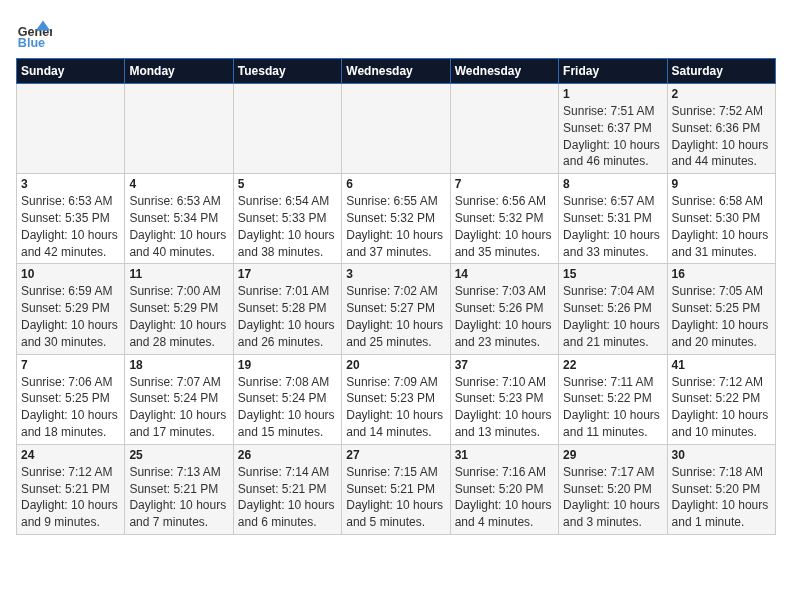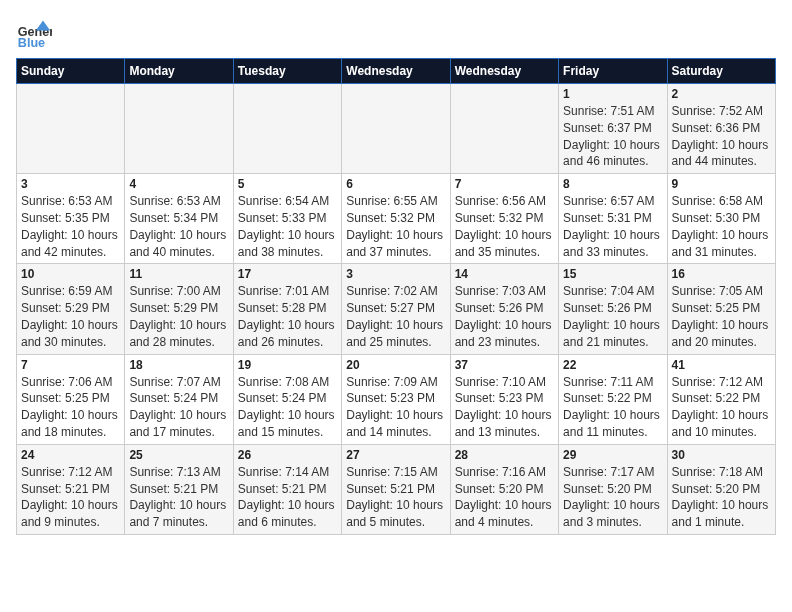--- a/index.html
+++ b/index.html
@@ -241,21 +241,21 @@
           </td>
           <td>
             <div class="day-number">26</div>
             <div class="day-info">Sunrise: 7:14 AM<br>Sunset: 5:21 PM<br>Daylight: 10 hours<br>and 6 minutes.</div>
           </td>
           <td>
             <div class="day-number">27</div>
             <div class="day-info">Sunrise: 7:15 AM<br>Sunset: 5:21 PM<br>Daylight: 10 hours<br>and 5 minutes.</div>
           </td>
           <td>
-            <div class="day-number">28</div>
+            <div class="day-number">31</div>
             <div class="day-info">Sunrise: 7:16 AM<br>Sunset: 5:20 PM<br>Daylight: 10 hours<br>and 4 minutes.</div>
           </td>
           <td>
             <div class="day-number">29</div>
             <div class="day-info">Sunrise: 7:17 AM<br>Sunset: 5:20 PM<br>Daylight: 10 hours<br>and 3 minutes.</div>
           </td>
           <td>
             <div class="day-number">30</div>
             <div class="day-info">Sunrise: 7:18 AM<br>Sunset: 5:20 PM<br>Daylight: 10 hours<br>and 1 minute.</div>
           </td>

